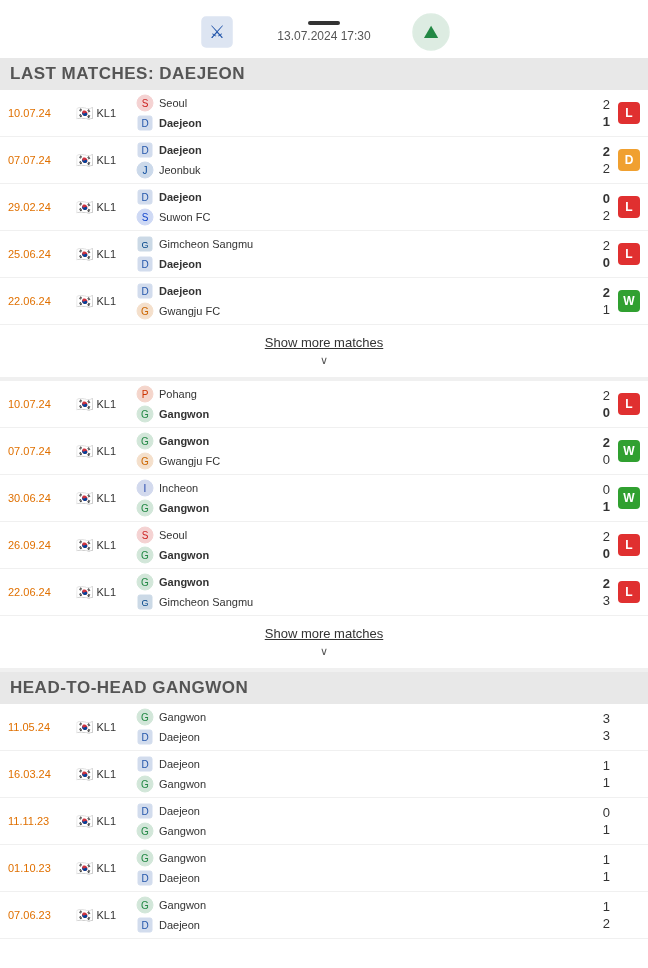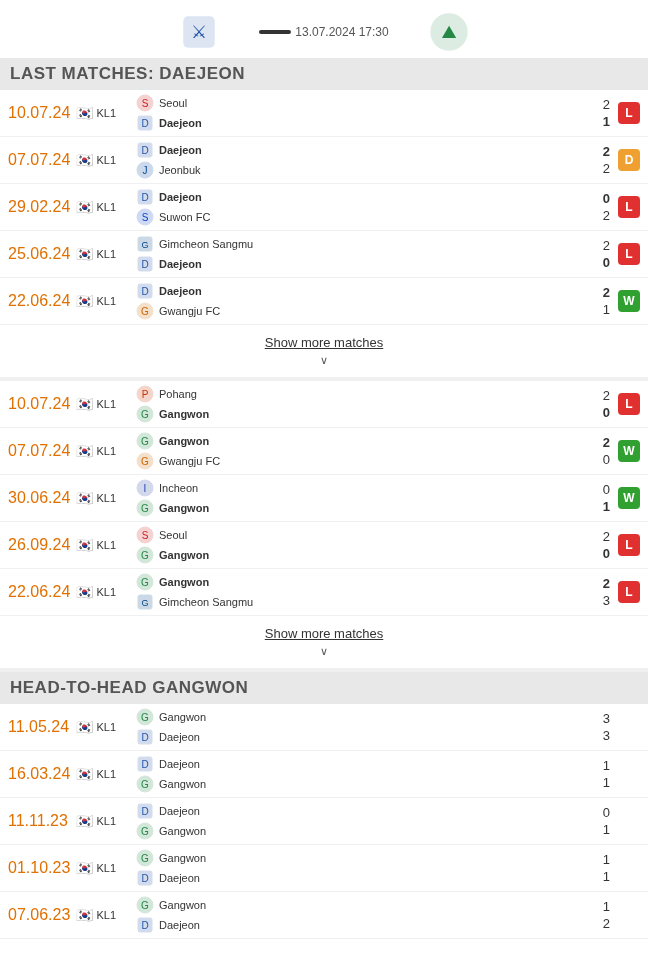--- a/index.html
+++ b/index.html
@@ -14,21 +14,21 @@
     .header {
       display: flex;
       align-items: center;
       justify-content: center;
       padding: 12px 0 6px;
       gap: 40px;
       background: #fff;
     }
     .header-center {
       display: flex;
-      flex-direction: row;
+      flex-direction: column;
       align-items: center;
       gap: 4px;
       justify-content: flex-end;
     }
     .header-vs {
       width: 32px;
       height: 4px;
       background: #333;
       border-radius: 2px;
     }
@@ -54,21 +54,21 @@
     }
     .match-row {
       display: flex;
       align-items: center;
       padding: 4px 8px;
       border-bottom: 1px solid #f0f0f0;
       min-height: 32px;
     }
     .match-date {
       color: #e07000;
-      font-size: 16px;
+      font-size: 11px;
       width: 68px;
       flex-shrink: 0;
     }
     .match-league {
       display: flex;
       align-items: center;
       gap: 3px;
       width: 54px;
       flex-shrink: 0;
     }

